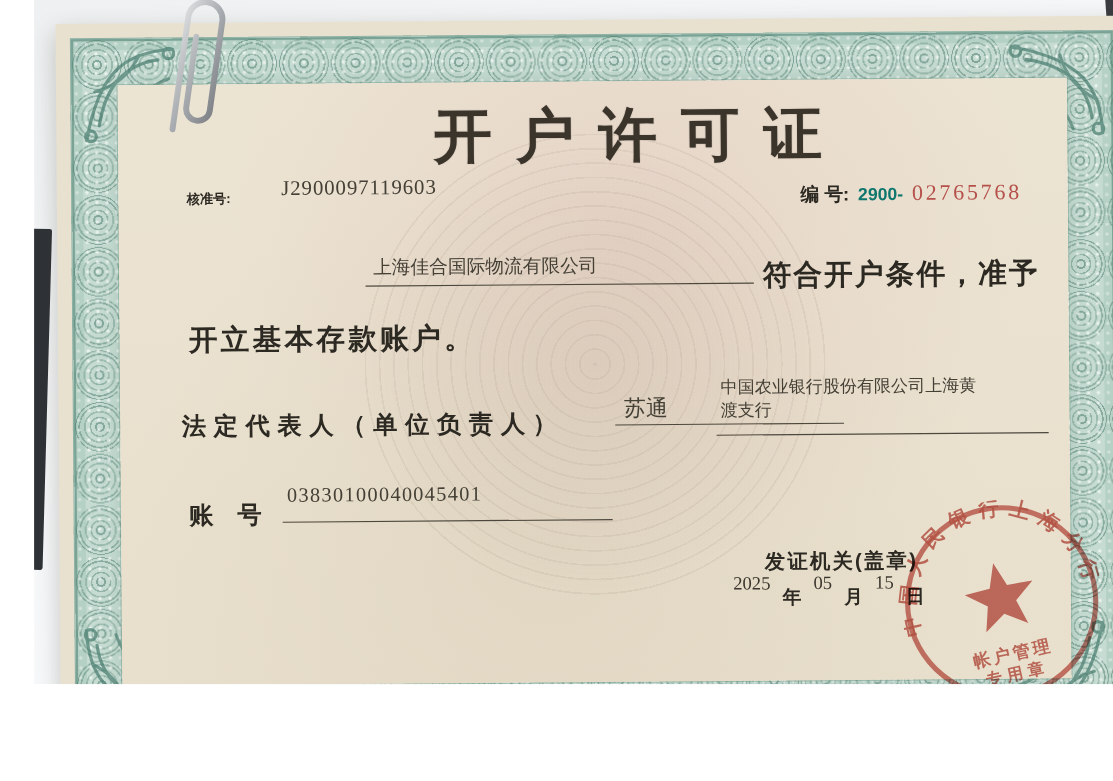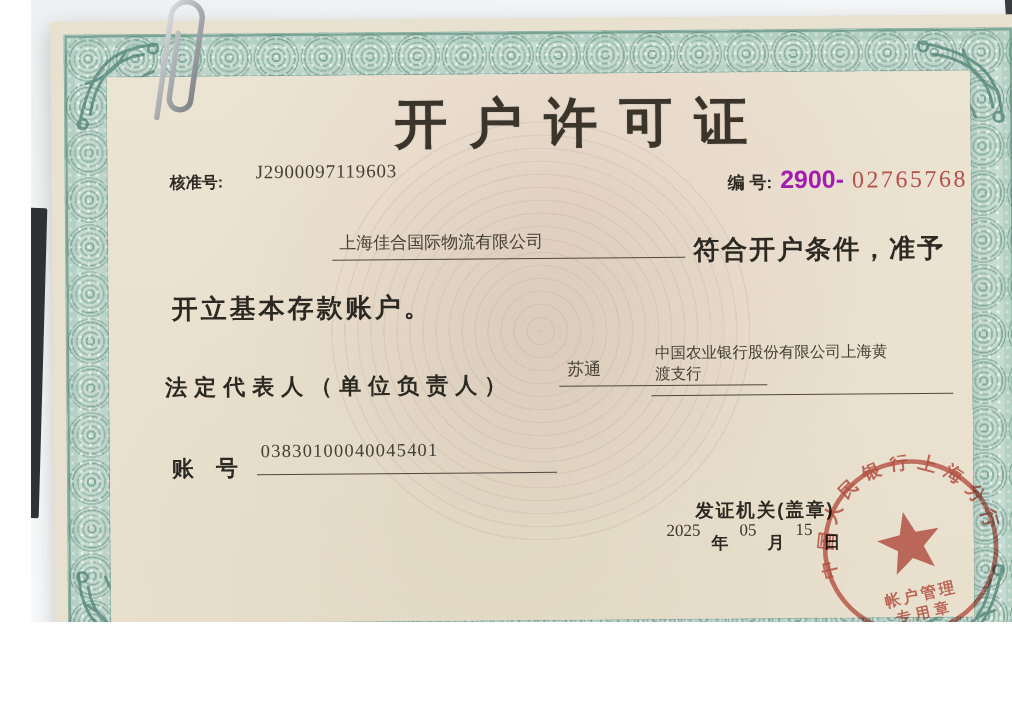--- a/index.html
+++ b/index.html
@@ -59,34 +59,34 @@
   .content{position:absolute;inset:0;color:#2e2a23;}
   .abs{position:absolute;white-space:nowrap;}
   .label{font-weight:700;color:#2c2922;}
   .serif{font-family:"Liberation Serif","DejaVu Serif",serif;color:#454036;}
   .underline{position:absolute;border-bottom:1.6px solid #4d483e;height:0;}
 
   .title{
     left:343px;top:70px;font-size:53px;font-weight:900;letter-spacing:22px;
     color:#3a342b;text-shadow:0 0 1px rgba(58,52,43,.6);
   }
-  .approval-label{left:118px;top:152px;font-size:16px;}
+  .approval-label{left:118px;top:152px;font-size:12px;}
   .approval-value{left:204px;top:141px;font-size:19px;letter-spacing:.8px;}
   .serial-row{left:676px;top:149px;display:flex;align-items:baseline;gap:8px;}
   .serial-label{font-size:17px;}
-  .serial-prefix{font-size:25px;font-weight:600;color:#a21caf;}
-  .serial-number{font-size:24px;letter-spacing:2.5px;font-family:"Liberation Serif",serif;}
+  .serial-prefix{font-size:16px;font-weight:600;color:#0f766e;}
+  .serial-number{font-size:20px;letter-spacing:2.5px;font-family:"Liberation Serif",serif;}
 
   .body-prefix{left:158px;top:216px;font-size:26px;font-weight:700;letter-spacing:2px;}
   .company-name{left:287px;top:212px;font-size:17px;}
   .body-suffix{left:641px;top:216px;font-size:26px;font-weight:700;letter-spacing:2px;}
   .body-line2{left:119px;top:271px;font-size:26px;font-weight:700;letter-spacing:3px;}
 
   .rep-label{left:112px;top:352px;font-size:22px;font-weight:700;letter-spacing:7px;}
-  .rep-value{left:514px;top:340px;font-size:17px;}
+  .rep-value{left:514px;top:340px;font-size:20px;}
   .bank-label{left:548px;top:358px;font-size:22px;font-weight:700;letter-spacing:2px;}
   .bank-value{left:602px;top:325px;font-size:15.5px;line-height:21px;white-space:nowrap;}
   .account-label{left:118px;top:433px;font-size:22px;font-weight:700;}
   .account-value{left:207px;top:421px;font-size:18.5px;letter-spacing:1.2px;}
 
   .issuer-label{left:641px;top:481px;font-size:18.5px;font-weight:700;letter-spacing:2px;}
   .date-row{left:612px;top:504px;display:flex;align-items:flex-start;gap:11px;}
   .date-num{font-family:"Liberation Serif",serif;font-size:17px;color:#3b362e;}
   .date-unit{font-size:17px;font-weight:700;padding-top:11px;color:#2c2922;}
 

